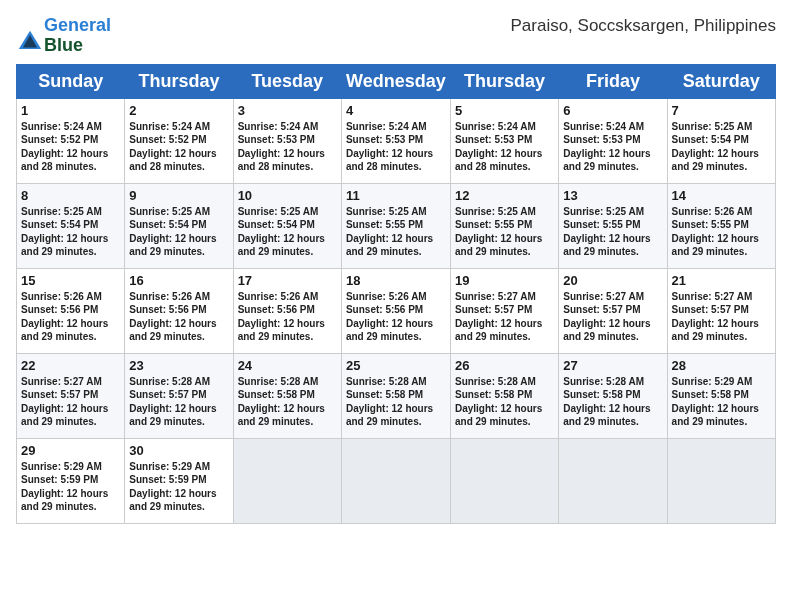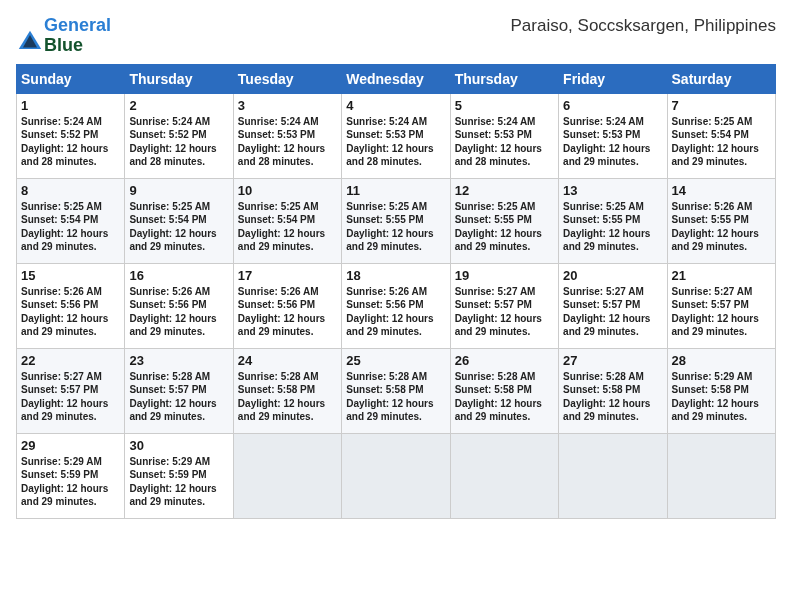--- a/index.html
+++ b/index.html
@@ -47,22 +47,22 @@
     }
     .calendar {
       width: 100%;
       border-collapse: collapse;
       font-size: 11px;
     }
     .calendar th {
       background: #2b6cbf;
       color: #fff;
       padding: 6px 4px;
-      text-align: left;
-      font-size: 14px;
+      text-align: center;
+      font-size: 18px;
       font-weight: bold;
       border: 1px solid #2b6cbf;
     }
     .calendar td {
       border: 1px solid #ccc;
       vertical-align: top;
       padding: 4px;
       width: 108px;
       min-height: 80px;
       background: #fff;

